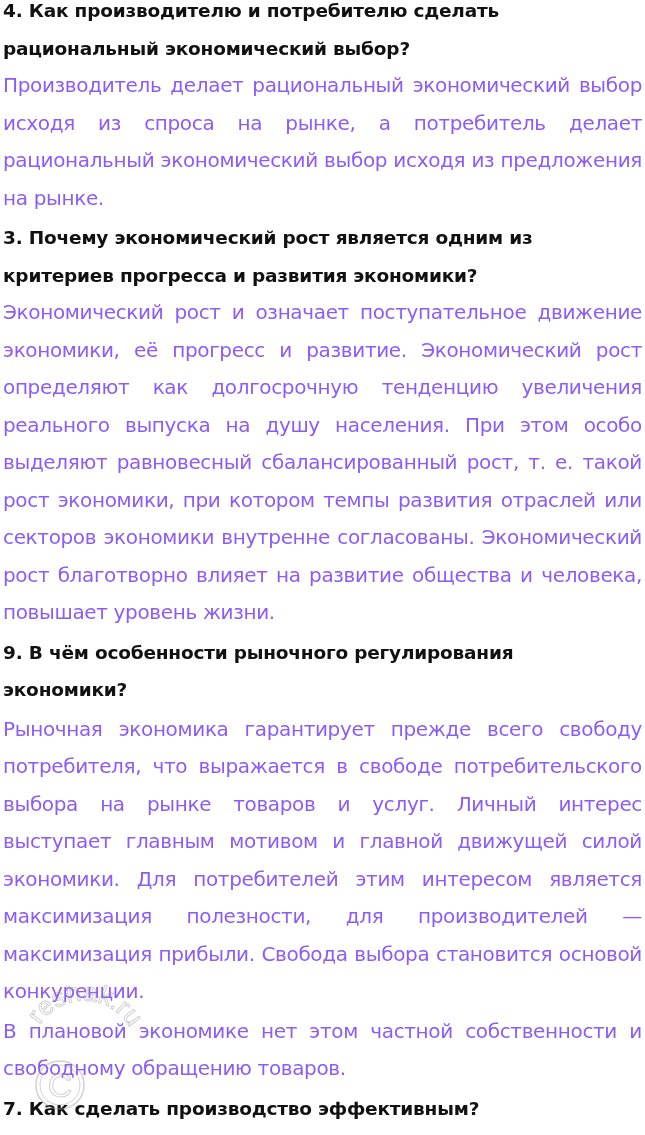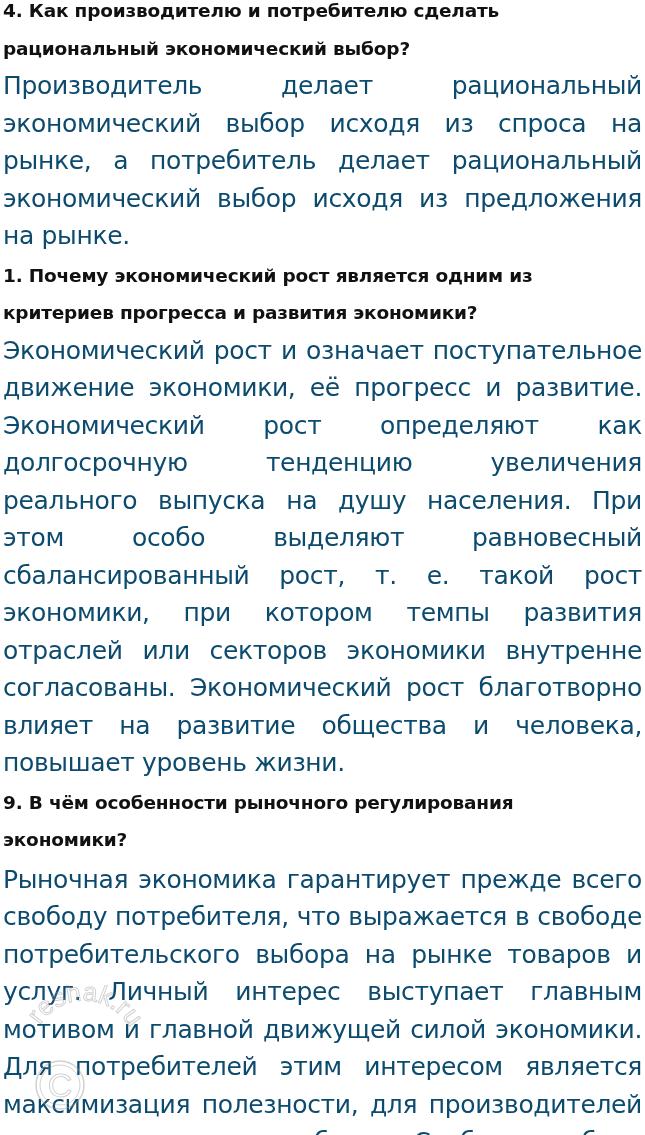--- a/index.html
+++ b/index.html
@@ -23,27 +23,27 @@
     }
     .q {
       font-weight: bold;
       font-size: 18.5px;
       line-height: 37.5px;
       margin: 0;
       letter-spacing: -0.2px;
       color: #111;
     }
     .a {
-      font-size: 25px;
+      font-size: 20px;
       line-height: 37.5px;
       margin: 0 0 2px 0;
       text-align: justify;
       letter-spacing: -0.35px;
       word-spacing: 0px;
-      color: #0c4a6e;
+      color: #8b5cf6;
     }
     .a.gap {
       margin-top: 2px;
     }
     .watermark {
       position: absolute;
       left: 18px;
       top: 985px;
       width: 130px;
       height: 130px;
@@ -55,21 +55,21 @@
 <body>
 
 <div class="doc">
 
   <section>
     <h2 class="q">4. Как производителю и потребителю сделать рациональный экономический выбор?</h2>
     <p class="a">Производитель делает рациональный экономический выбор исходя из спроса на рынке, а потребитель делает рациональный экономический выбор исходя из предложения на рынке.</p>
   </section>
 
   <section>
-    <h2 class="q">1. Почему экономический рост является одним из критериев прогресса и развития экономики?</h2>
+    <h2 class="q">3. Почему экономический рост является одним из критериев прогресса и развития экономики?</h2>
     <p class="a">Экономический рост и означает поступательное движение экономики, её прогресс и развитие. Экономический рост определяют как долгосрочную тенденцию увеличения реального выпуска на душу населения. При этом особо выделяют равновесный сбалансированный рост, т. е. такой рост экономики, при котором темпы развития отраслей или секторов экономики внутренне согласованы. Экономический рост благотворно влияет на развитие общества и человека, повышает уровень жизни.</p>
   </section>
 
   <section>
     <h2 class="q">9. В чём особенности рыночного регулирования экономики?</h2>
     <p class="a gap">Рыночная экономика гарантирует прежде всего свободу потребителя, что выражается в свободе потребительского выбора на рынке товаров и услуг. Личный интерес выступает главным мотивом и главной движущей силой экономики. Для потребителей этим интересом является максимизация полезности, для производителей — максимизация прибыли. Свобода выбора становится основой конкуренции.</p>
     <p class="a gap">В плановой экономике нет этом частной собственности и свободному обращению товаров.</p>
   </section>
 
   <section>

